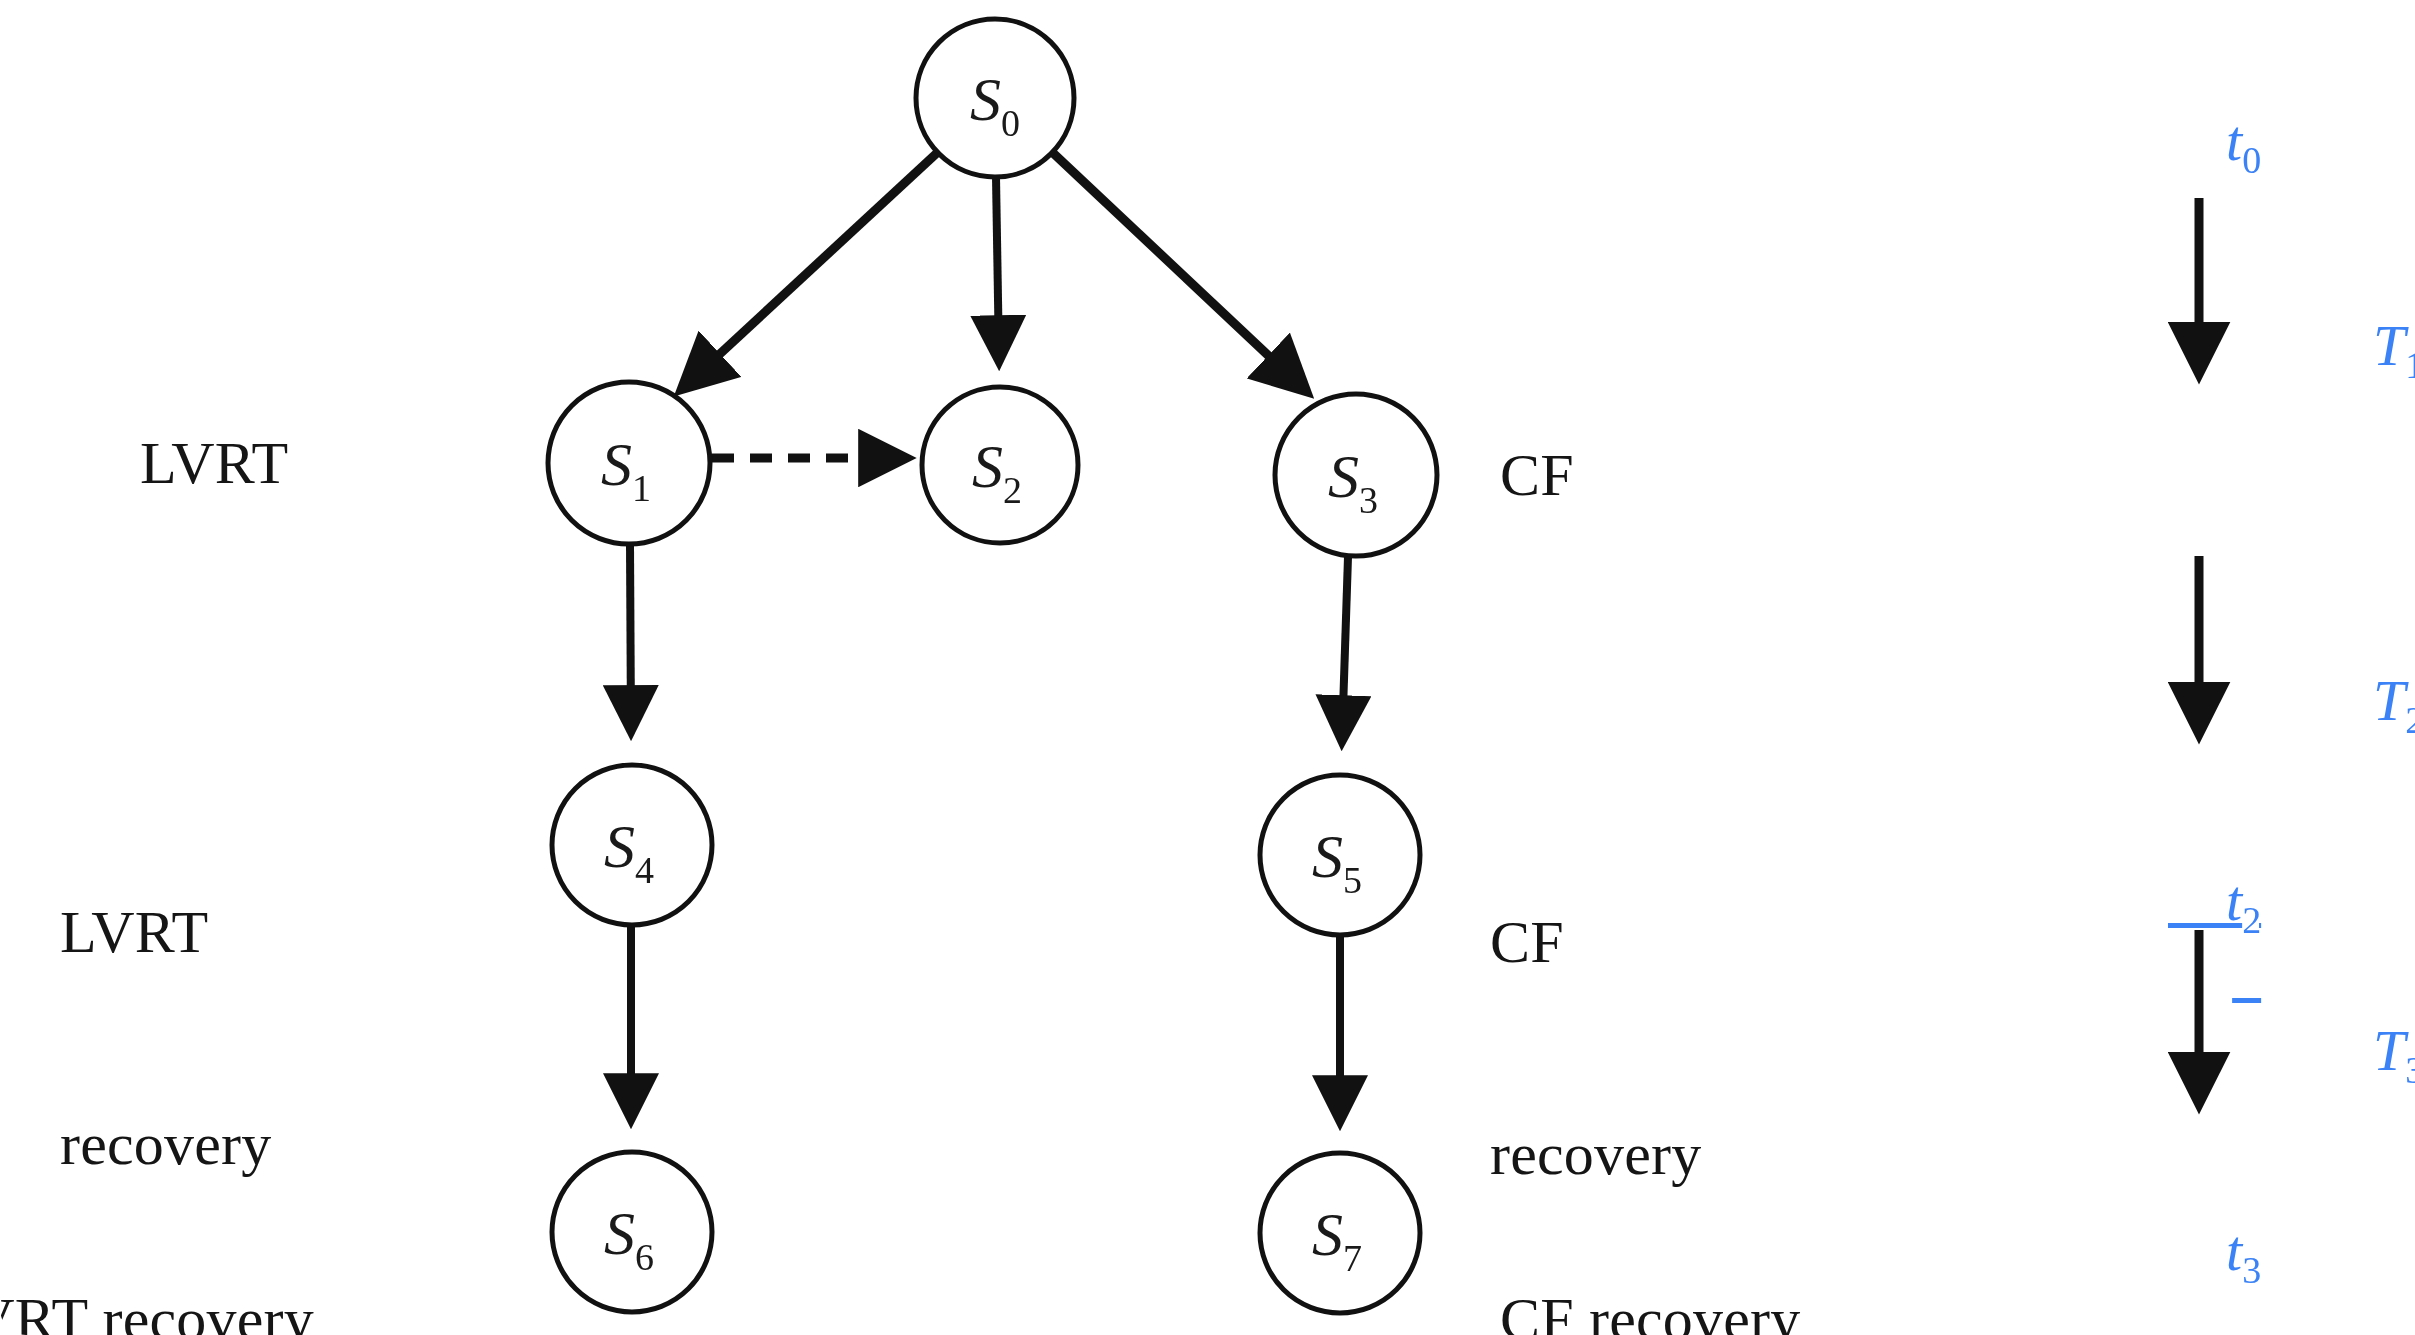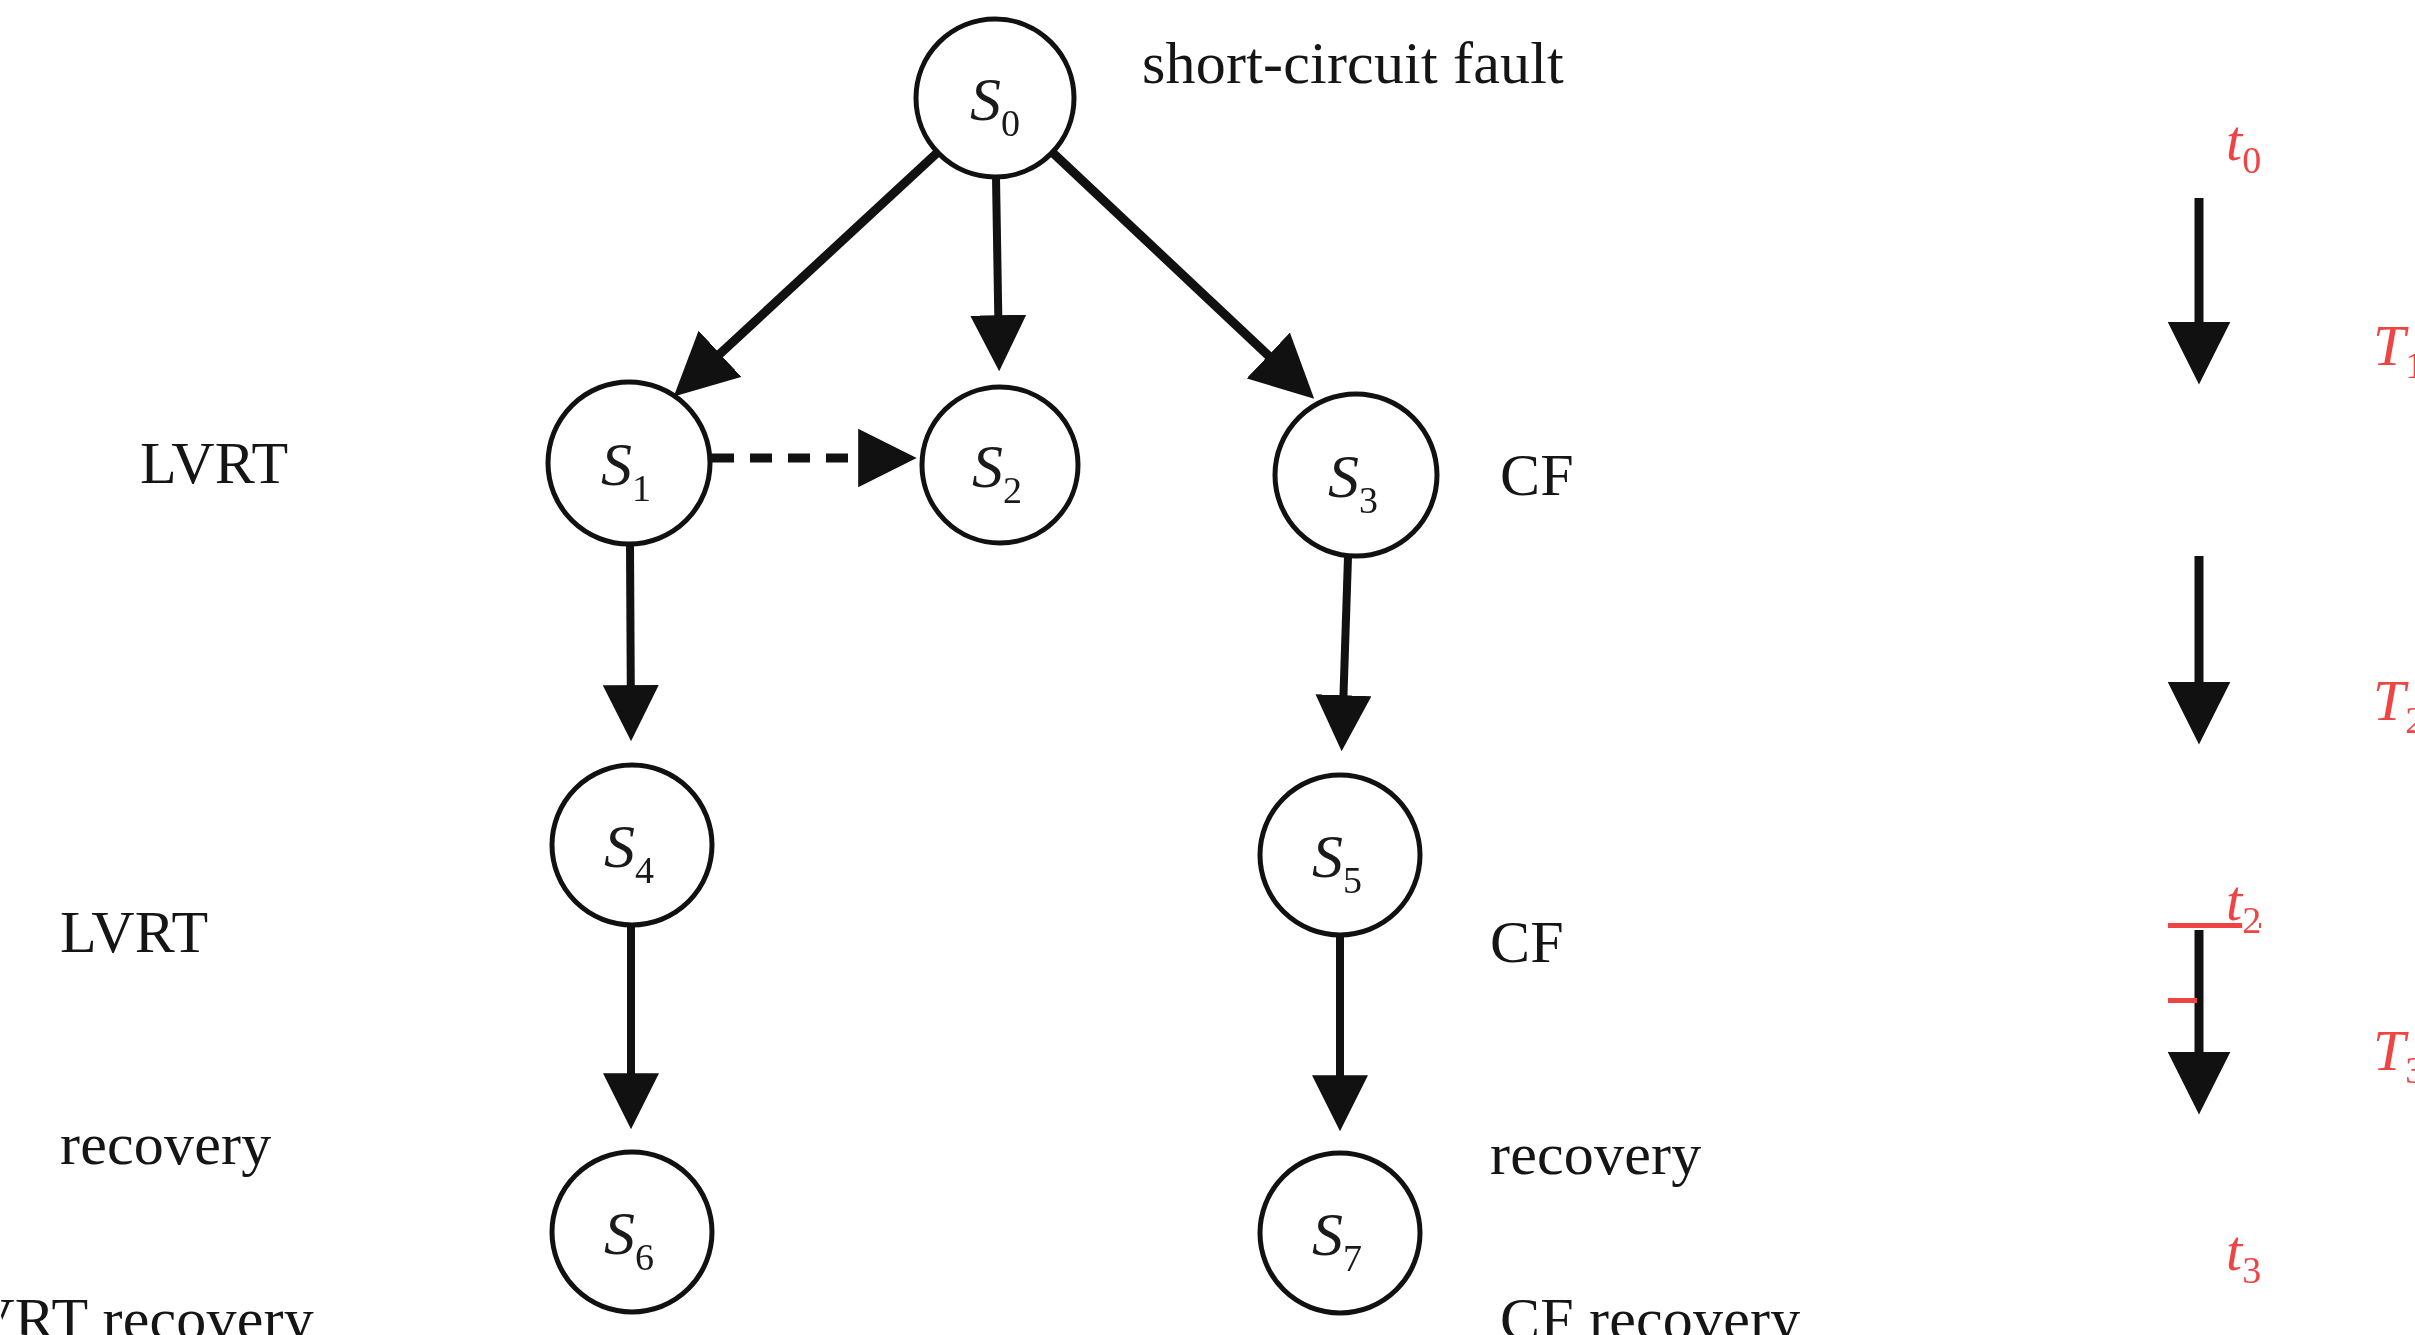--- a/index.html
+++ b/index.html
@@ -45,22 +45,23 @@
   }
   .ann-right { }
   .ann-left  { text-align: left; }
   .ann-center{ text-align: center; }
 
   .time-label {
     position: absolute;
     font-family: "Liberation Serif", "DejaVu Serif", serif;
     font-style: italic;
     font-size: 58px;
-    color: #ef4444;
+    color: #3b82f6;
     white-space: pre;
+    text-align: right;
   }
   .time-label .sub {
     font-style: normal;
     font-size: 38px;
     vertical-align: sub;
   }
 </style>
 </head>
 <body>
 
@@ -152,21 +153,20 @@
       </g>
     </g>
 
     <g>
       <line x1="2199" y1="198" x2="2199" y2="372" stroke="#111111" stroke-width="9" marker-end="url(#arrowhead)"></line>
       <line x1="2199" y1="556" x2="2199" y2="732" stroke="#111111" stroke-width="9" marker-end="url(#arrowhead)"></line>
       <line x1="2199" y1="930" x2="2199" y2="1102" stroke="#111111" stroke-width="9" marker-end="url(#arrowhead)"></line>
     </g>
   </svg>
 
-  <div class="ann-text ann-left" style="left:1142px; top:28px;">short-circuit fault</div>
 
   <div class="ann-text ann-right" style="left:140px; top:428px; width:360px;">LVRT</div>
 
 
   <div class="ann-text ann-left" style="left:1500px; top:440px;">CF</div>
 
   <div class="ann-text ann-right" style="left:60px; top:755px; width:450px;">
     <div>LVRT</div>
     <div>recovery</div>
   </div>

